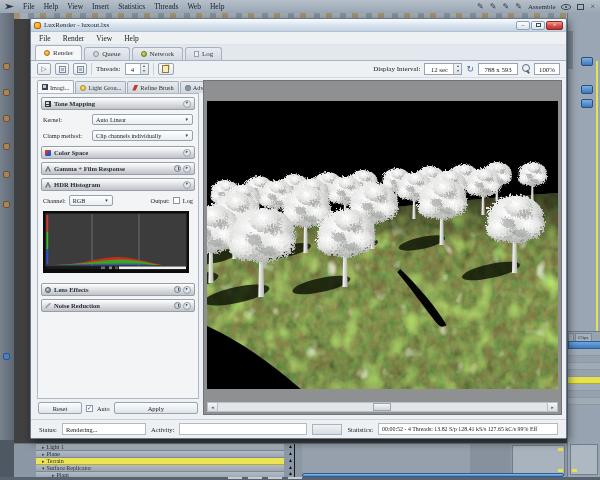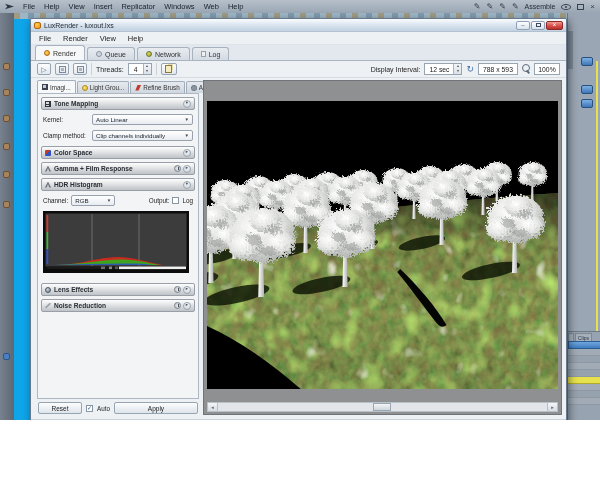--- a/index.html
+++ b/index.html
@@ -1,18 +1,18 @@
 <!DOCTYPE html>
 <html><head>
 <meta charset="utf-8">
 <style>
   * { margin:0; padding:0; box-sizing:border-box; }
   html,body { width:600px; height:480px; overflow:hidden; }
-  .screen { position:relative; width:600px; height:420px; background:#0ea5e9;
-            font-family:Liberation Sans, sans-serif; color:#1a2330; overflow:hidden; }
+  .screen { position:relative; width:600px; height:480px; background:#404040;
+            font-family:Liberation Serif, serif; color:#1a2330; overflow:hidden; }
 
   
   .host-menubar { position:absolute; left:0; top:0; width:600px; height:13px;
     background:linear-gradient(#b6c0ca,#99a6b3); display:flex; align-items:center;
     padding:0 5px; gap:9px; font-size:7.5px; color:#16202d; z-index:1; }
   .host-menu-item { cursor:default; }
   .host-logo { width:9px; height:8px; background:#2d3844; clip-path:polygon(0 15%,100% 50%,0 85%,25% 50%); }
   .host-right { margin-left:auto; display:flex; align-items:center; gap:6px; }
   .pencil { font-size:8px; color:#39434f; }
   .assemble { font-size:7px; color:#222c38; }
@@ -184,22 +184,22 @@
 <body>
 
 <div class="screen">
 
   <div class="host-menubar">
     <span class="host-logo"></span>
     <span class="host-menu-item">File</span>
     <span class="host-menu-item">Help</span>
     <span class="host-menu-item">View</span>
     <span class="host-menu-item">Insert</span>
-    <span class="host-menu-item">Replicator</span>
-    <span class="host-menu-item">Windows</span>
+    <span class="host-menu-item">Statistics</span>
+    <span class="host-menu-item">Threads</span>
     <span class="host-menu-item">Web</span>
     <span class="host-menu-item">Help</span>
     <span class="host-right">
       <span class="pencil">✎</span>
       <span class="pencil">✎</span>
       <span class="pencil">✎</span>
       <span class="pencil">✎</span>
       <span class="assemble">Assemble</span>
       <span class="eye"></span>
       <span class="wbox"></span>

